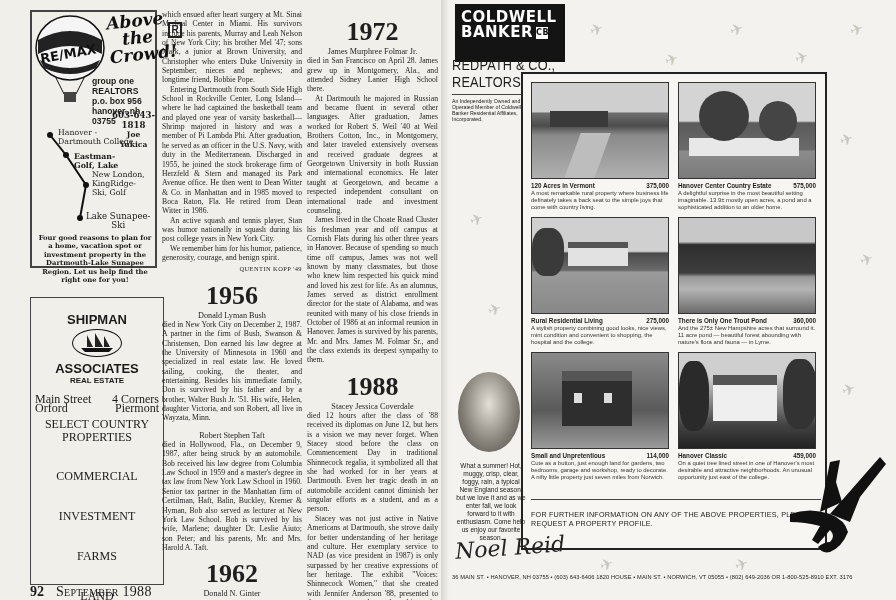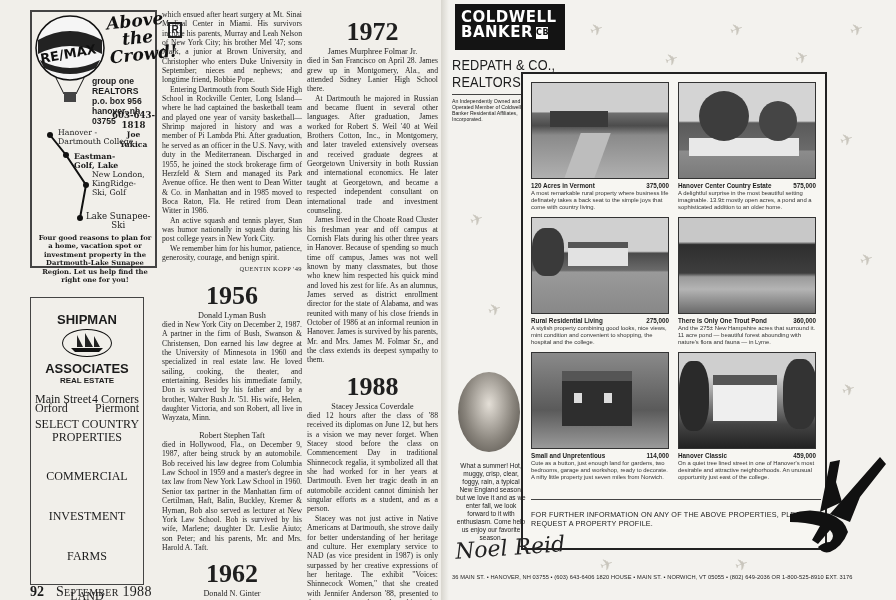--- a/index.html
+++ b/index.html
@@ -11,21 +11,21 @@
 .remax{position:absolute;left:30px;top:10px;width:127px;height:258px;border:2px solid #444;}
 .balloon{position:absolute;left:2px;top:2px;width:78px;height:92px;}
 .above{position:absolute;left:76px;top:0;font-family:"DejaVu Serif",serif;font-style:italic;font-weight:bold;font-size:17px;line-height:17px;transform:rotate(-6deg);color:#111}
 .realtor-mark{position:absolute;left:136px;top:10px;width:14px;height:16px;border:2px solid #222;font:bold 10px "Liberation Sans",sans-serif;text-align:center;line-height:12px;background:#fff}
 .remax-body{position:absolute;left:60px;top:64px;font-family:Liberation Sans, sans-serif;font-weight:bold;font-size:8.6px;line-height:10px}
 .remax-phone{position:absolute;left:80px;top:98px;font-family:"DejaVu Serif",serif;font-weight:bold;font-size:8.6px;text-align:center;line-height:10px}
 .route{position:absolute;left:0;top:114px;width:127px;height:100px}
 .route .stop{position:absolute;font-family:"DejaVu Serif",serif;font-size:7.8px;line-height:9px}
 .remax-tag{position:absolute;left:4px;top:222px;width:118px;text-align:center;font-family:"DejaVu Serif",serif;font-weight:bold;font-size:6.8px;line-height:8.4px}
 
-.shipman{position:absolute;left:30px;top:297px;width:114px;height:288px;border:1.5px solid #444;text-align:center;font-family:"Liberation Serif",serif}
+.shipman{position:absolute;left:30px;top:297px;width:134px;height:288px;border:1.5px solid #444;text-align:center;font-family:"Liberation Serif",serif}
 .sh-title{font:bold 13px "Liberation Sans",sans-serif;margin-top:14px}
 .ship-oval{width:50px;height:28px;border:1.5px solid #111;border-radius:50%;margin:2px auto 0;position:relative}
 .sh-assoc{font:bold 13px "Liberation Sans",sans-serif;margin-top:4px}
 .sh-re{font:bold 8px "Liberation Sans",sans-serif}
 .sh-loc{display:flex;justify-content:space-between;font-size:12px;padding:0 4px;margin-top:10px;text-align:left;line-height:8.5px}
 .sh-loc .r{text-align:right}
 .sh-big{font-size:12px;line-height:13px;margin-top:6px}
 .sh-item{font-size:12px;margin-top:25px}
 .sh-serve{font-size:7px;line-height:8.6px;margin-top:18px}
 .folio{position:absolute;left:30px;top:584px;font-size:14px}
@@ -34,21 +34,21 @@
 .col{position:absolute;font-family:"Liberation Serif",serif;font-size:7.7px;line-height:9.35px;text-align:justify;color:#1f1f1f}
 .col1{left:162px;top:10px;width:140px}
 .col2{left:307px;top:10px;width:131px}
 .col p{text-indent:8px}
 .col p.ni{text-indent:0}
 .year{font-size:26px;font-weight:bold;text-align:center;line-height:28px;margin-top:8px}
 .name{font-weight:normal;text-align:center;font-size:8.2px;margin-top:1px}
 .sig{text-align:right;font-size:6.5px;letter-spacing:0.4px;margin-top:2px}
 .sub{margin-top:8px}
 
-.cb-logo{position:absolute;left:455px;top:4px;width:110px;height:46px;background:#141414;color:#fff;font:bold 15px "DejaVu Sans",sans-serif;line-height:15px;padding:6px 6px;letter-spacing:0.5px}
+.cb-logo{position:absolute;left:455px;top:4px;width:110px;height:58px;background:#141414;color:#fff;font:bold 15px "DejaVu Sans",sans-serif;line-height:15px;padding:6px 6px;letter-spacing:0.5px}
 .cb-logo .box{display:inline-block;width:12px;height:12px;background:#fff;color:#111;font-size:8px;line-height:12px;text-align:center;vertical-align:middle;margin-left:3px}
 .redpath{position:absolute;left:452px;top:56px;font:15px "Liberation Sans",sans-serif;line-height:17px;letter-spacing:0.2px;transform:scaleX(0.85);transform-origin:left}
 .cb-small{position:absolute;left:452px;top:94px;width:70px;font:5.2px "Liberation Sans",sans-serif;line-height:6px;border-top:1px solid #444;padding-top:3px}
 .grid{position:absolute;left:521px;top:72px;width:306px;height:478px;border:2px solid #222;background:#f7f6f2}
 .prop{position:absolute;width:138px}
 .photo{width:138px;height:97px;border:1px solid #333;overflow:hidden;position:relative}
 .ptitle{display:flex;justify-content:space-between;font:bold 6.3px "Liberation Sans",sans-serif;margin-top:3px}
 .pdesc{font:5.9px "Liberation Sans",sans-serif;line-height:7.2px;color:#333;margin-top:1px}
 .further{position:absolute;left:8px;top:425px;width:290px;font:7.2px "Liberation Sans",sans-serif;line-height:9px;letter-spacing:0.2px;border-top:1px solid #444;padding-top:10px}
 .portrait{position:absolute;left:458px;top:372px;width:62px;height:80px;border-radius:50%;background:radial-gradient(ellipse at 50% 40%,#e4dfd7 0%,#8a857d 55%,#4a4640 100%)}

